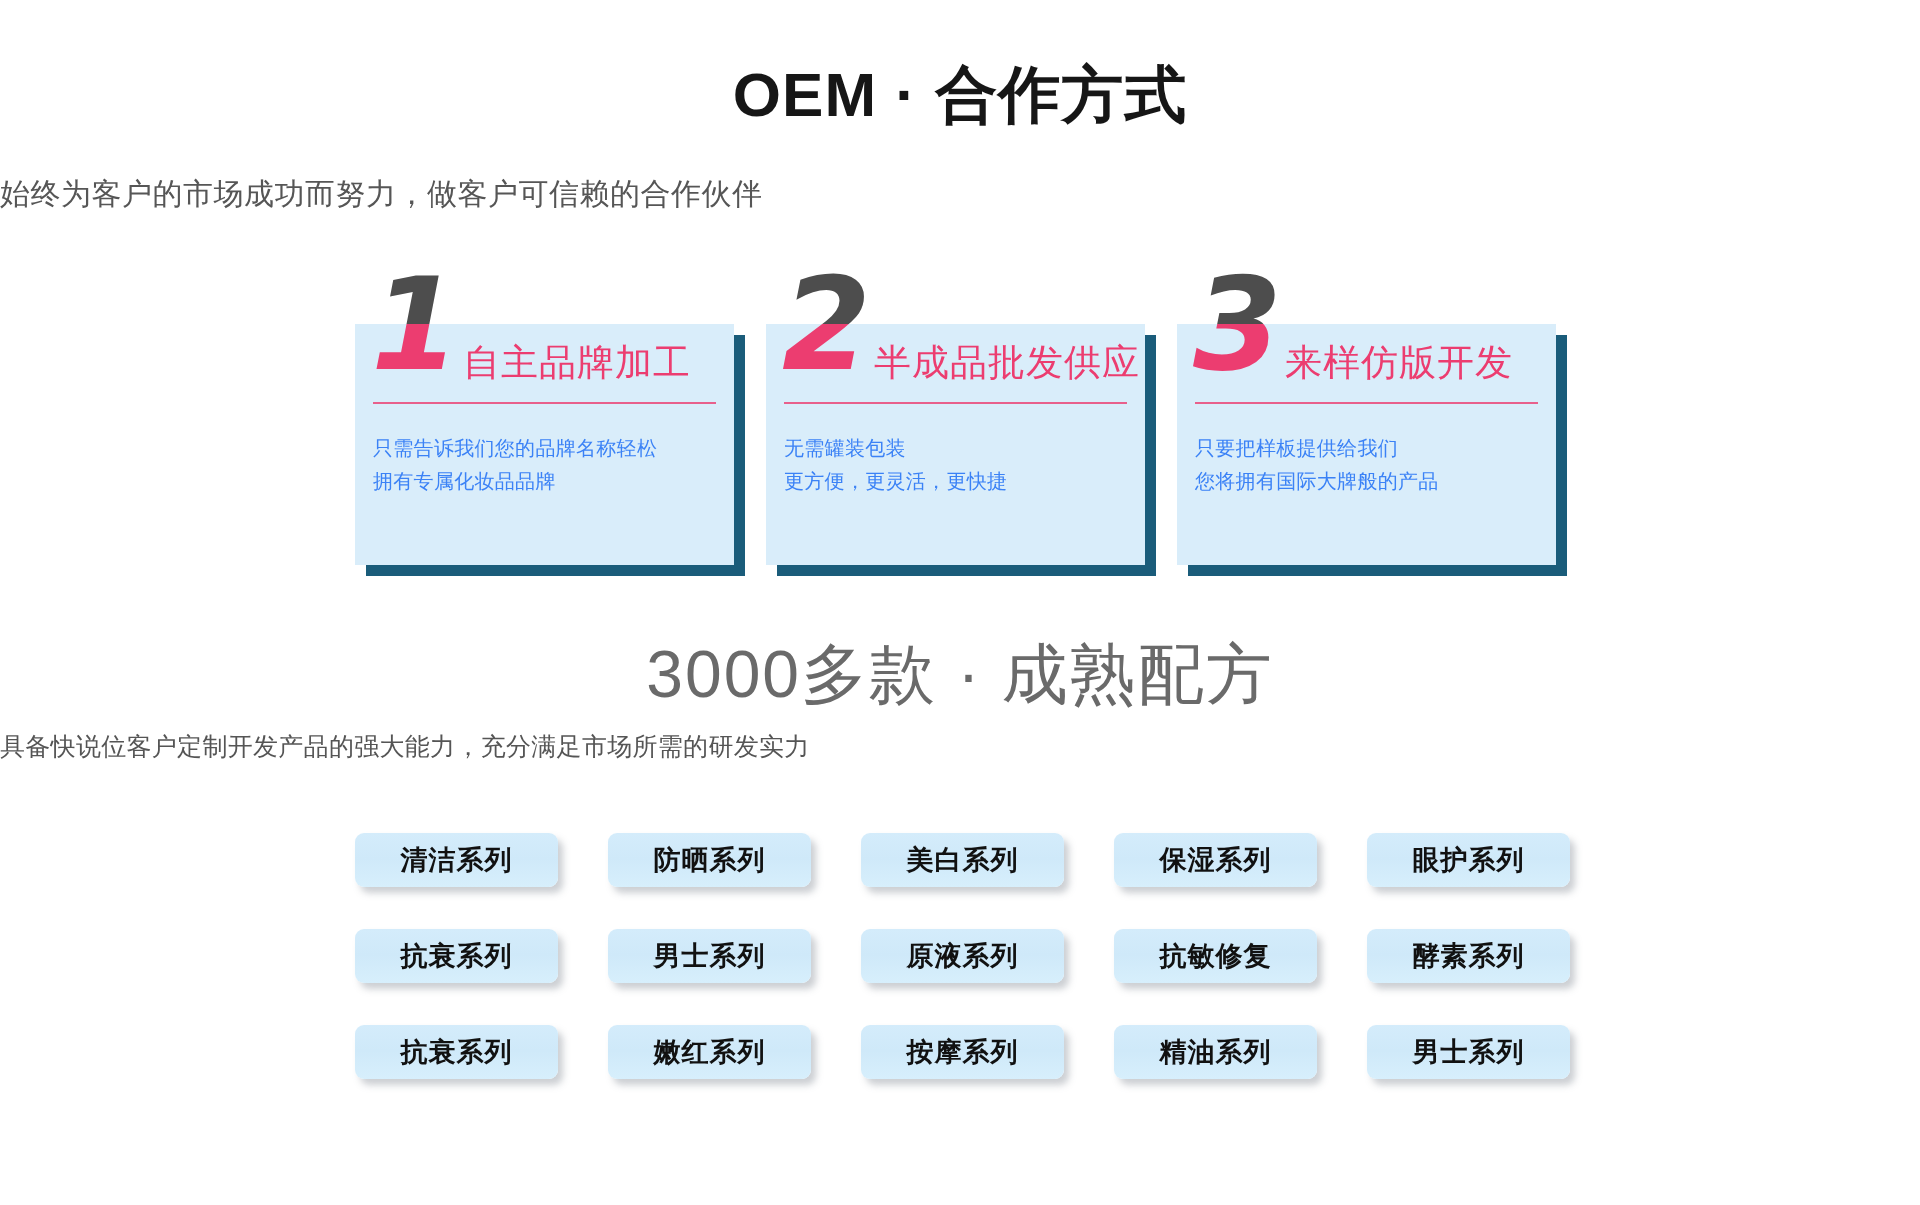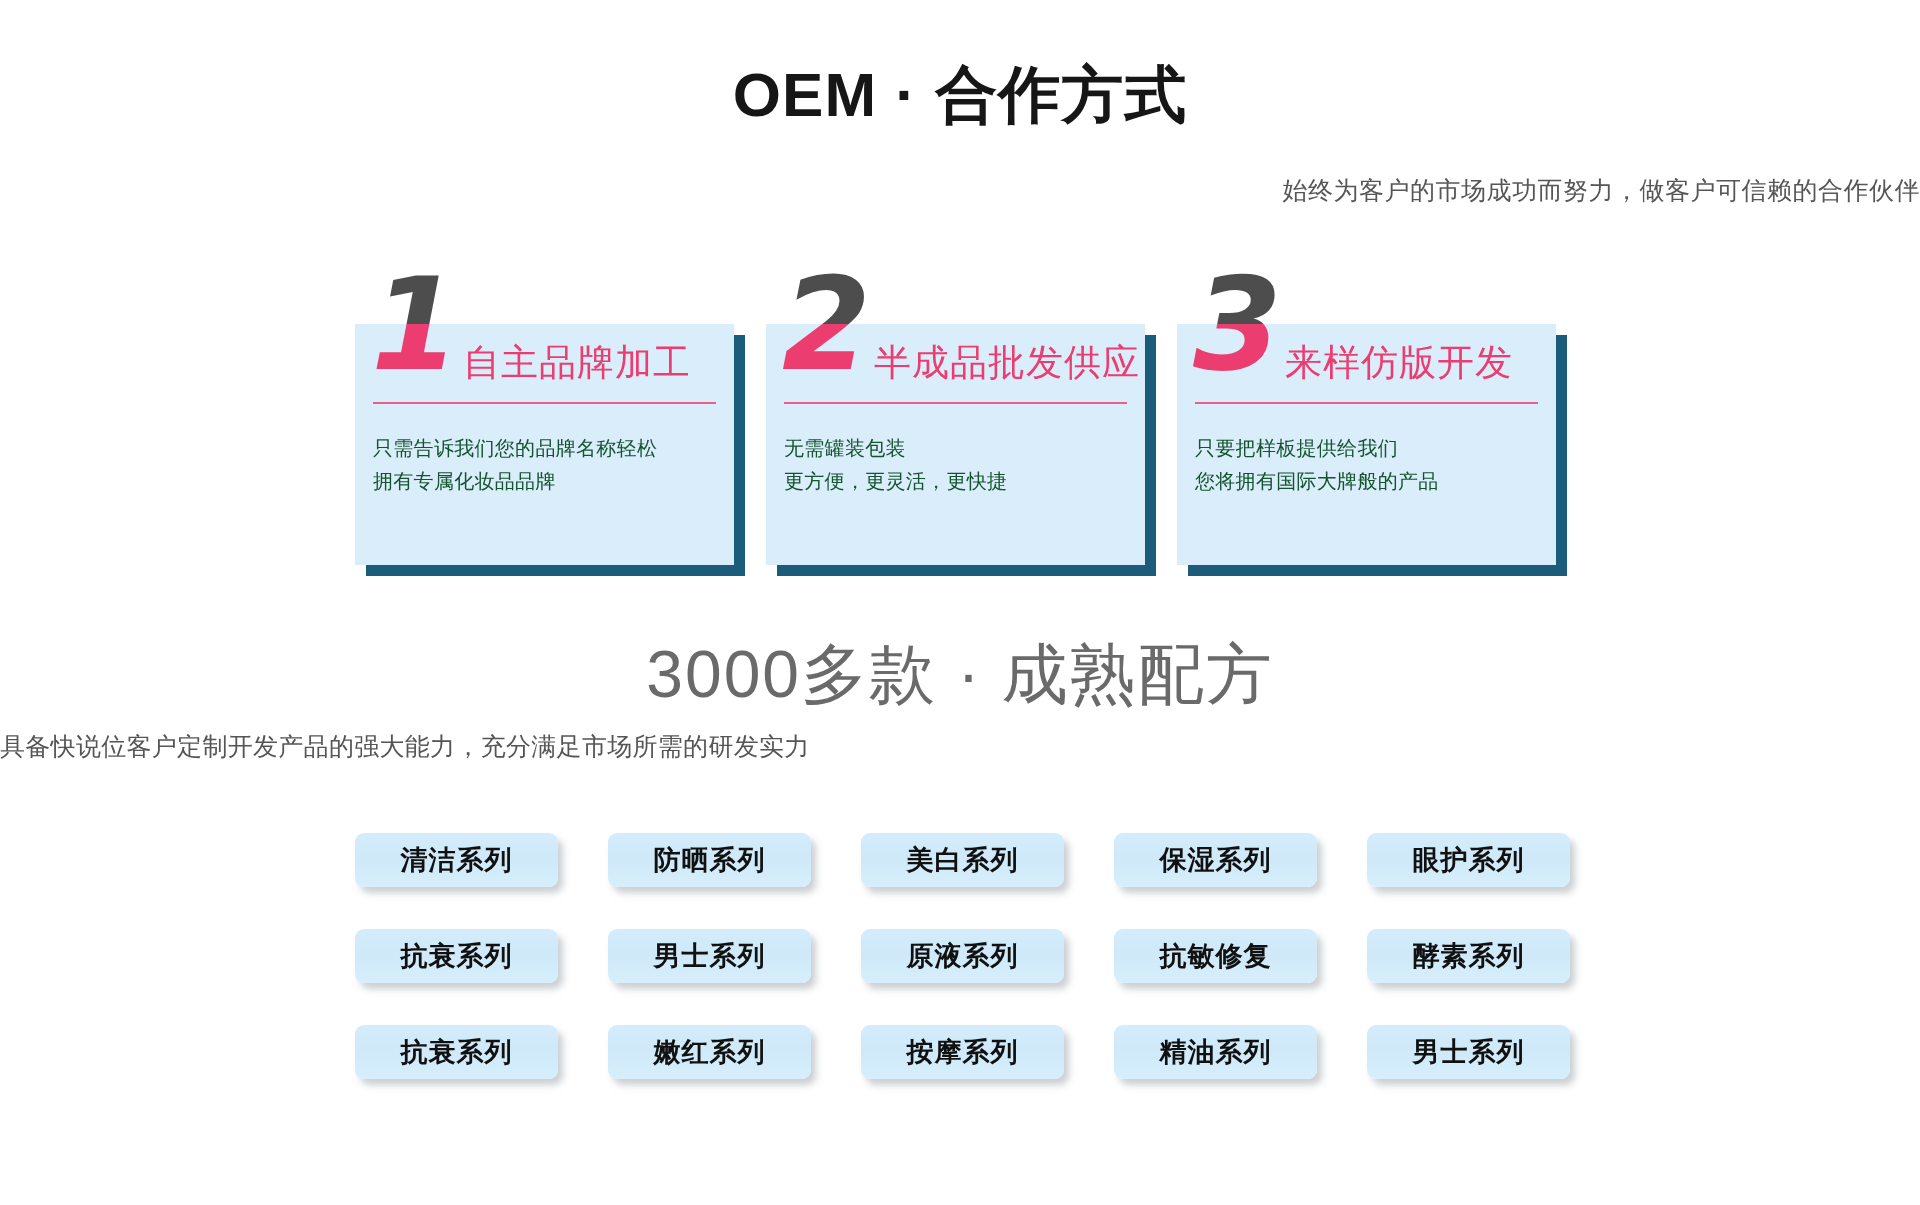--- a/index.html
+++ b/index.html
@@ -28,22 +28,22 @@
     font-size:62px;
     font-weight:700;
     color:#161616;
     letter-spacing:1px;
     line-height:1.08;
     white-space:nowrap;
   }
   .sec1-sub {
     position:absolute;
     top:174px; left:0; width:1920px;
-    text-align:right;
-    font-size:25px;
+    text-align:left;
+    font-size:30px;
     font-weight:400;
     color:#565656;
     letter-spacing:0.5px;
     white-space:nowrap;
   }
 
   
   .cards {
     position:absolute;
     top:324px;
@@ -127,21 +127,21 @@
     background:#e8608b;
   }
   .card-body {
     position:absolute;
     z-index:4;
     left:18px;
     top:108px;
     width:340px;
     font-size:20px;
     line-height:33px;
-    color:#14532d;
+    color:#3b82f6;
     letter-spacing:0.3px;
   }
   .card-body div { white-space:nowrap; }
 
   
   .sec2-title {
     position:absolute;
     top:630px; left:0; width:1920px;
     text-align:center;
     font-size:66px;

